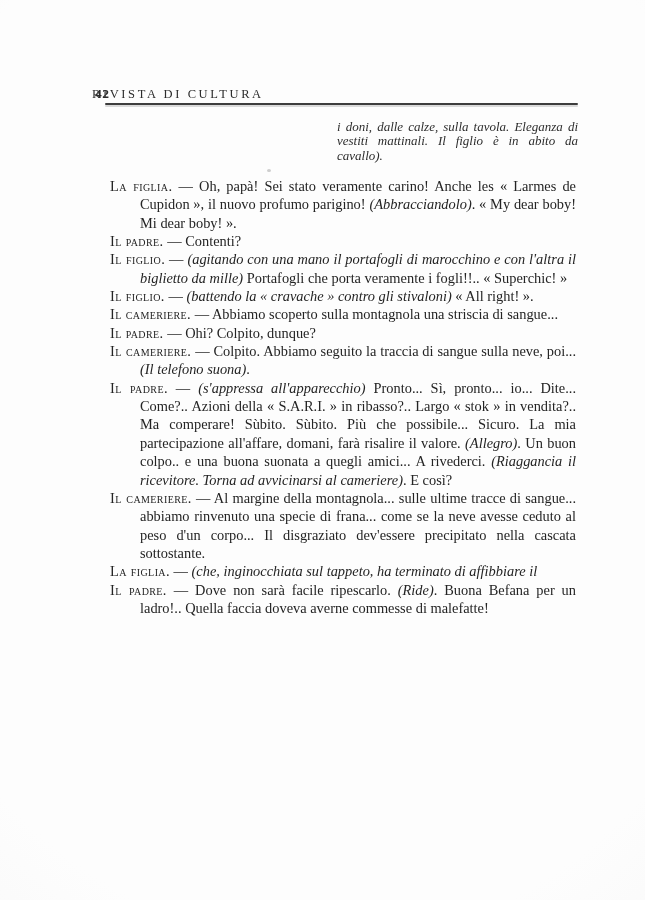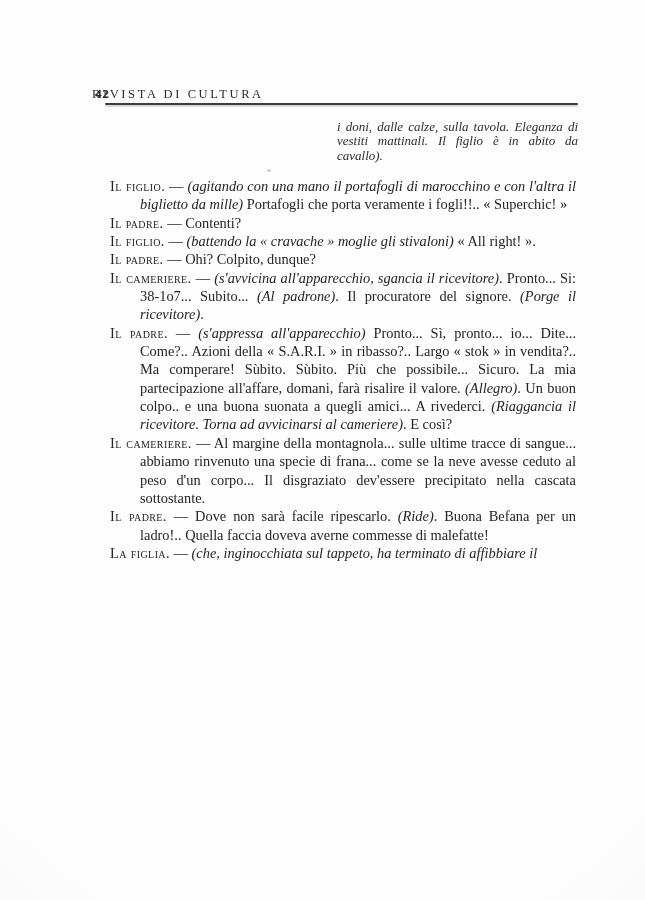--- a/index.html
+++ b/index.html
@@ -117,24 +117,26 @@
     <span class="journal-title">RIVISTA DI CULTURA</span>
   </header>
 
   <div class="header-rule"></div>
 
   <div class="scan-artifact"></div>
 
   <div class="opening-direction">i doni, dalle calze, sulla tavola. Eleganza di vestiti mattinali. Il figlio è in abito da cavallo).</div>
 
   <div class="dialogue" id="dialogue">
+      <p class="speech"><span class="speaker">La figlia.</span> — <span>Oh, papà! Sei stato veramente carino! Anche les « Larmes de Cupidon », il nuovo profumo parigino! </span><i>(Abbracciandolo)</i><span>. « My dear boby! Mi dear boby! ».</span></p>
+      <p class="speech"><span class="speaker">Il padre.</span> — <span>Contenti?</span></p>
       <p class="speech"><span class="speaker">Il figlio.</span> — <i>(agitando con una mano il portafogli di marocchino e con l'altra il biglietto da mille)</i><span> Portafogli che porta veramente i fogli!!.. « Superchic! »</span></p>
-      <p class="speech"><span class="speaker">Il padre.</span> — <span>Contenti?</span></p>
-      <p class="speech"><span class="speaker">Il figlio.</span> — <i>(battendo la « cravache » moglie gli stivaloni)</i><span> « All right! ».</span></p>
+      <p class="speech"><span class="speaker">Il figlio.</span> — <i>(battendo la « cravache » contro gli stivaloni)</i><span> « All right! ».</span></p>
+      <p class="speech"><span class="speaker">Il cameriere.</span> — <span>Abbiamo scoperto sulla montagnola una striscia di sangue...</span></p>
       <p class="speech"><span class="speaker">Il padre.</span> — <span>Ohi? Colpito, dunque?</span></p>
-      <p class="speech"><span class="speaker">Il cameriere.</span> — <i>(s'avvicina all'apparecchio, sgancia il ricevitore)</i><span>. Pronto... Si: 38-1o7... Subito... </span><i>(Al padrone)</i><span>. Il procuratore del signore. </span><i>(Porge il ricevitore)</i><span>.</span></p>
+      <p class="speech"><span class="speaker">Il cameriere.</span> — <span>Colpito. Abbiamo seguito la traccia di sangue sulla neve, poi... </span><i>(Il telefono suona)</i><span>.</span></p>
       <p class="speech"><span class="speaker">Il padre.</span> — <i>(s'appressa all'apparecchio)</i><span> Pronto... Sì, pronto... io... Dite... Come?.. Azioni della « S.A.R.I. » in ribasso?.. Largo « stok » in vendita?.. Ma comperare! Sùbito. Sùbito. Più che possibile... Sicuro. La mia partecipazione all'affare, domani, farà risalire il valore. </span><i>(Allegro)</i><span>. Un buon colpo.. e una buona suonata a quegli amici... A rivederci. </span><i>(Riaggancia il ricevitore. Torna ad avvicinarsi al cameriere)</i><span>. E così?</span></p>
       <p class="speech"><span class="speaker">Il cameriere.</span> — <span>Al margine della montagnola... sulle ultime tracce di sangue... abbiamo rinvenuto una specie di frana... come se la neve avesse ceduto al peso d'un corpo... Il disgraziato dev'essere precipitato nella cascata sottostante.</span></p>
+      <p class="speech"><span class="speaker">La figlia.</span> — <i>(che, inginocchiata sul tappeto, ha terminato di affibbiare il</i></p>
       <p class="speech"><span class="speaker">Il padre.</span> — <span>Dove non sarà facile ripescarlo. </span><i>(Ride)</i><span>. Buona Befana per un ladro!.. Quella faccia doveva averne commesse di malefatte!</span></p>
-      <p class="speech"><span class="speaker">La figlia.</span> — <i>(che, inginocchiata sul tappeto, ha terminato di affibbiare il</i></p>
     </div>
 
 </div>
 
 </body></html>

